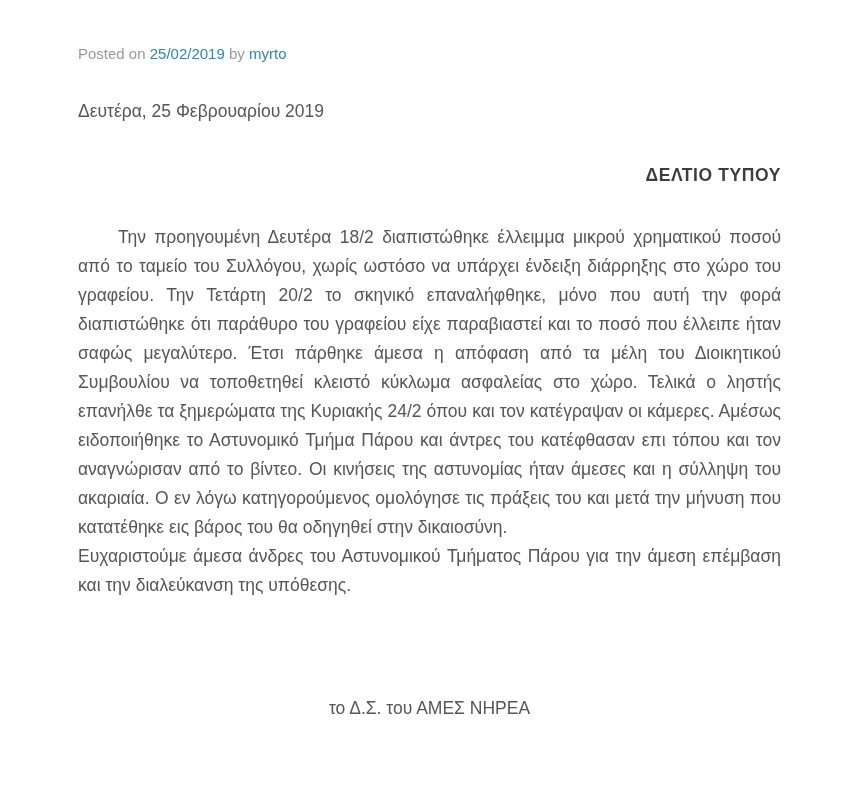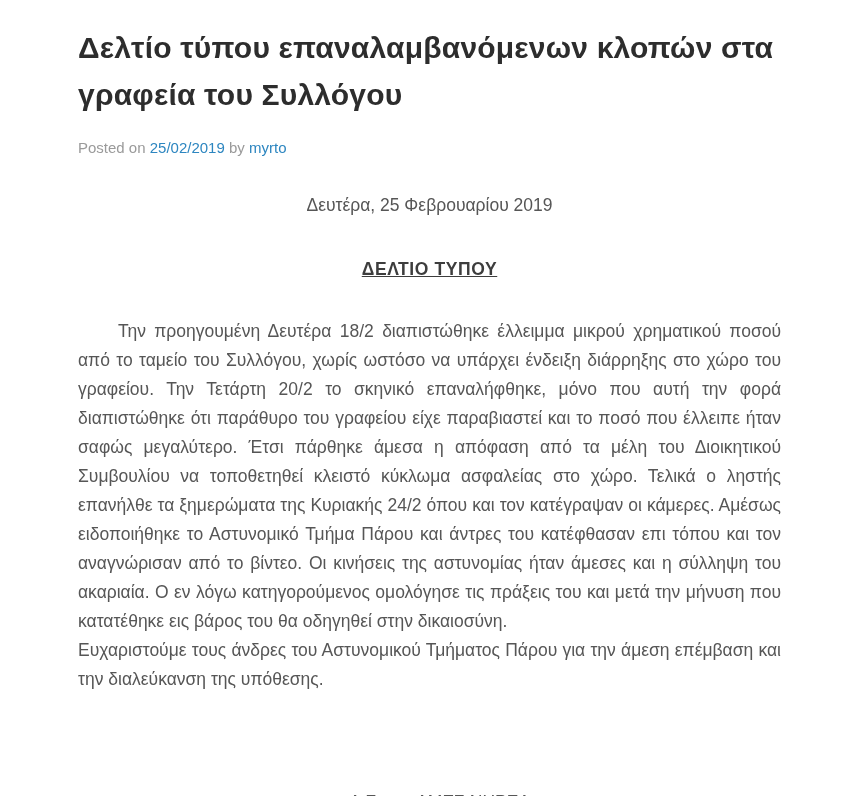--- a/index.html
+++ b/index.html
@@ -28,32 +28,31 @@
     color: #9a9a9a;
   }
   .post-meta a {
     color: #2d86c0;
     font-weight: 400;
     text-decoration: none;
     cursor: pointer;
   }
   .dateline {
     margin-top: 39px;
-    text-align: center;
+    text-align: left;
     font-size: 17.5px;
     color: #565656;
   }
   .press-heading {
     margin-top: 43px;
-    text-align: center;
+    text-align: right;
     font-size: 17.5px;
     font-weight: 700;
     color: #3d3d3d;
     letter-spacing: 0.6px;
-    text-decoration: underline;
   }
   .body-text {
     margin-top: 37px;
     font-size: 17.5px;
     line-height: 29px;
     color: #565656;
     text-align: justify;
   }
   .body-text p.indent-first {
     text-indent: 40px;
@@ -67,30 +66,29 @@
     text-align: center;
     font-size: 17.5px;
     color: #565656;
   }
 </style>
 </head>
 <body>
 
 <article class="post">
 
-  <h1 class="post-title">Δελτίο τύπου επαναλαμβανόμενων κλοπών στα γραφεία του Συλλόγου</h1>
 
   <div class="post-meta">
     <span>Posted on </span><a>25/02/2019</a><span> by </span><a>myrto</a>
   </div>
 
   <div class="dateline">Δευτέρα, 25 Φεβρουαρίου 2019</div>
 
   <div class="press-heading">ΔΕΛΤΙΟ ΤΥΠΟΥ</div>
 
   <div class="body-text">
     <p class="indent-first">Την προηγουμένη Δευτέρα 18/2 διαπιστώθηκε έλλειμμα μικρού χρηματικού ποσού από το ταμείο του Συλλόγου, χωρίς ωστόσο να υπάρχει ένδειξη διάρρηξης στο χώρο του γραφείου. Την Τετάρτη 20/2 το σκηνικό επαναλήφθηκε, μόνο που αυτή την φορά διαπιστώθηκε ότι παράθυρο του γραφείου είχε παραβιαστεί  και το ποσό που έλλειπε ήταν σαφώς μεγαλύτερο. Έτσι πάρθηκε άμεσα η απόφαση από τα μέλη του Διοικητικού Συμβουλίου να τοποθετηθεί κλειστό κύκλωμα ασφαλείας στο χώρο. Τελικά ο ληστής επανήλθε τα ξημερώματα της Κυριακής 24/2 όπου και τον κατέγραψαν οι κάμερες. Αμέσως ειδοποιήθηκε το Αστυνομικό Τμήμα Πάρου και άντρες του κατέφθασαν επι τόπου και τον αναγνώρισαν από το βίντεο. Οι κινήσεις της αστυνομίας ήταν άμεσες και η σύλληψη του ακαριαία. Ο εν λόγω κατηγορούμενος ομολόγησε τις πράξεις του και μετά την μήνυση που κατατέθηκε εις βάρος του θα οδηγηθεί στην δικαιοσύνη.</p>
-    <p>Ευχαριστούμε τους άνδρες του Αστυνομικού Τμήματος Πάρου για την άμεση επέμβαση και την διαλεύκανση της υπόθεσης.</p>
+    <p>Ευχαριστούμε άμεσα άνδρες του Αστυνομικού Τμήματος Πάρου για την άμεση επέμβαση και την διαλεύκανση της υπόθεσης.</p>
   </div>
 
   <div class="closing">το Δ.Σ. του ΑΜΕΣ ΝΗΡΕΑ</div>
 
 </article>
 
 </body></html>

